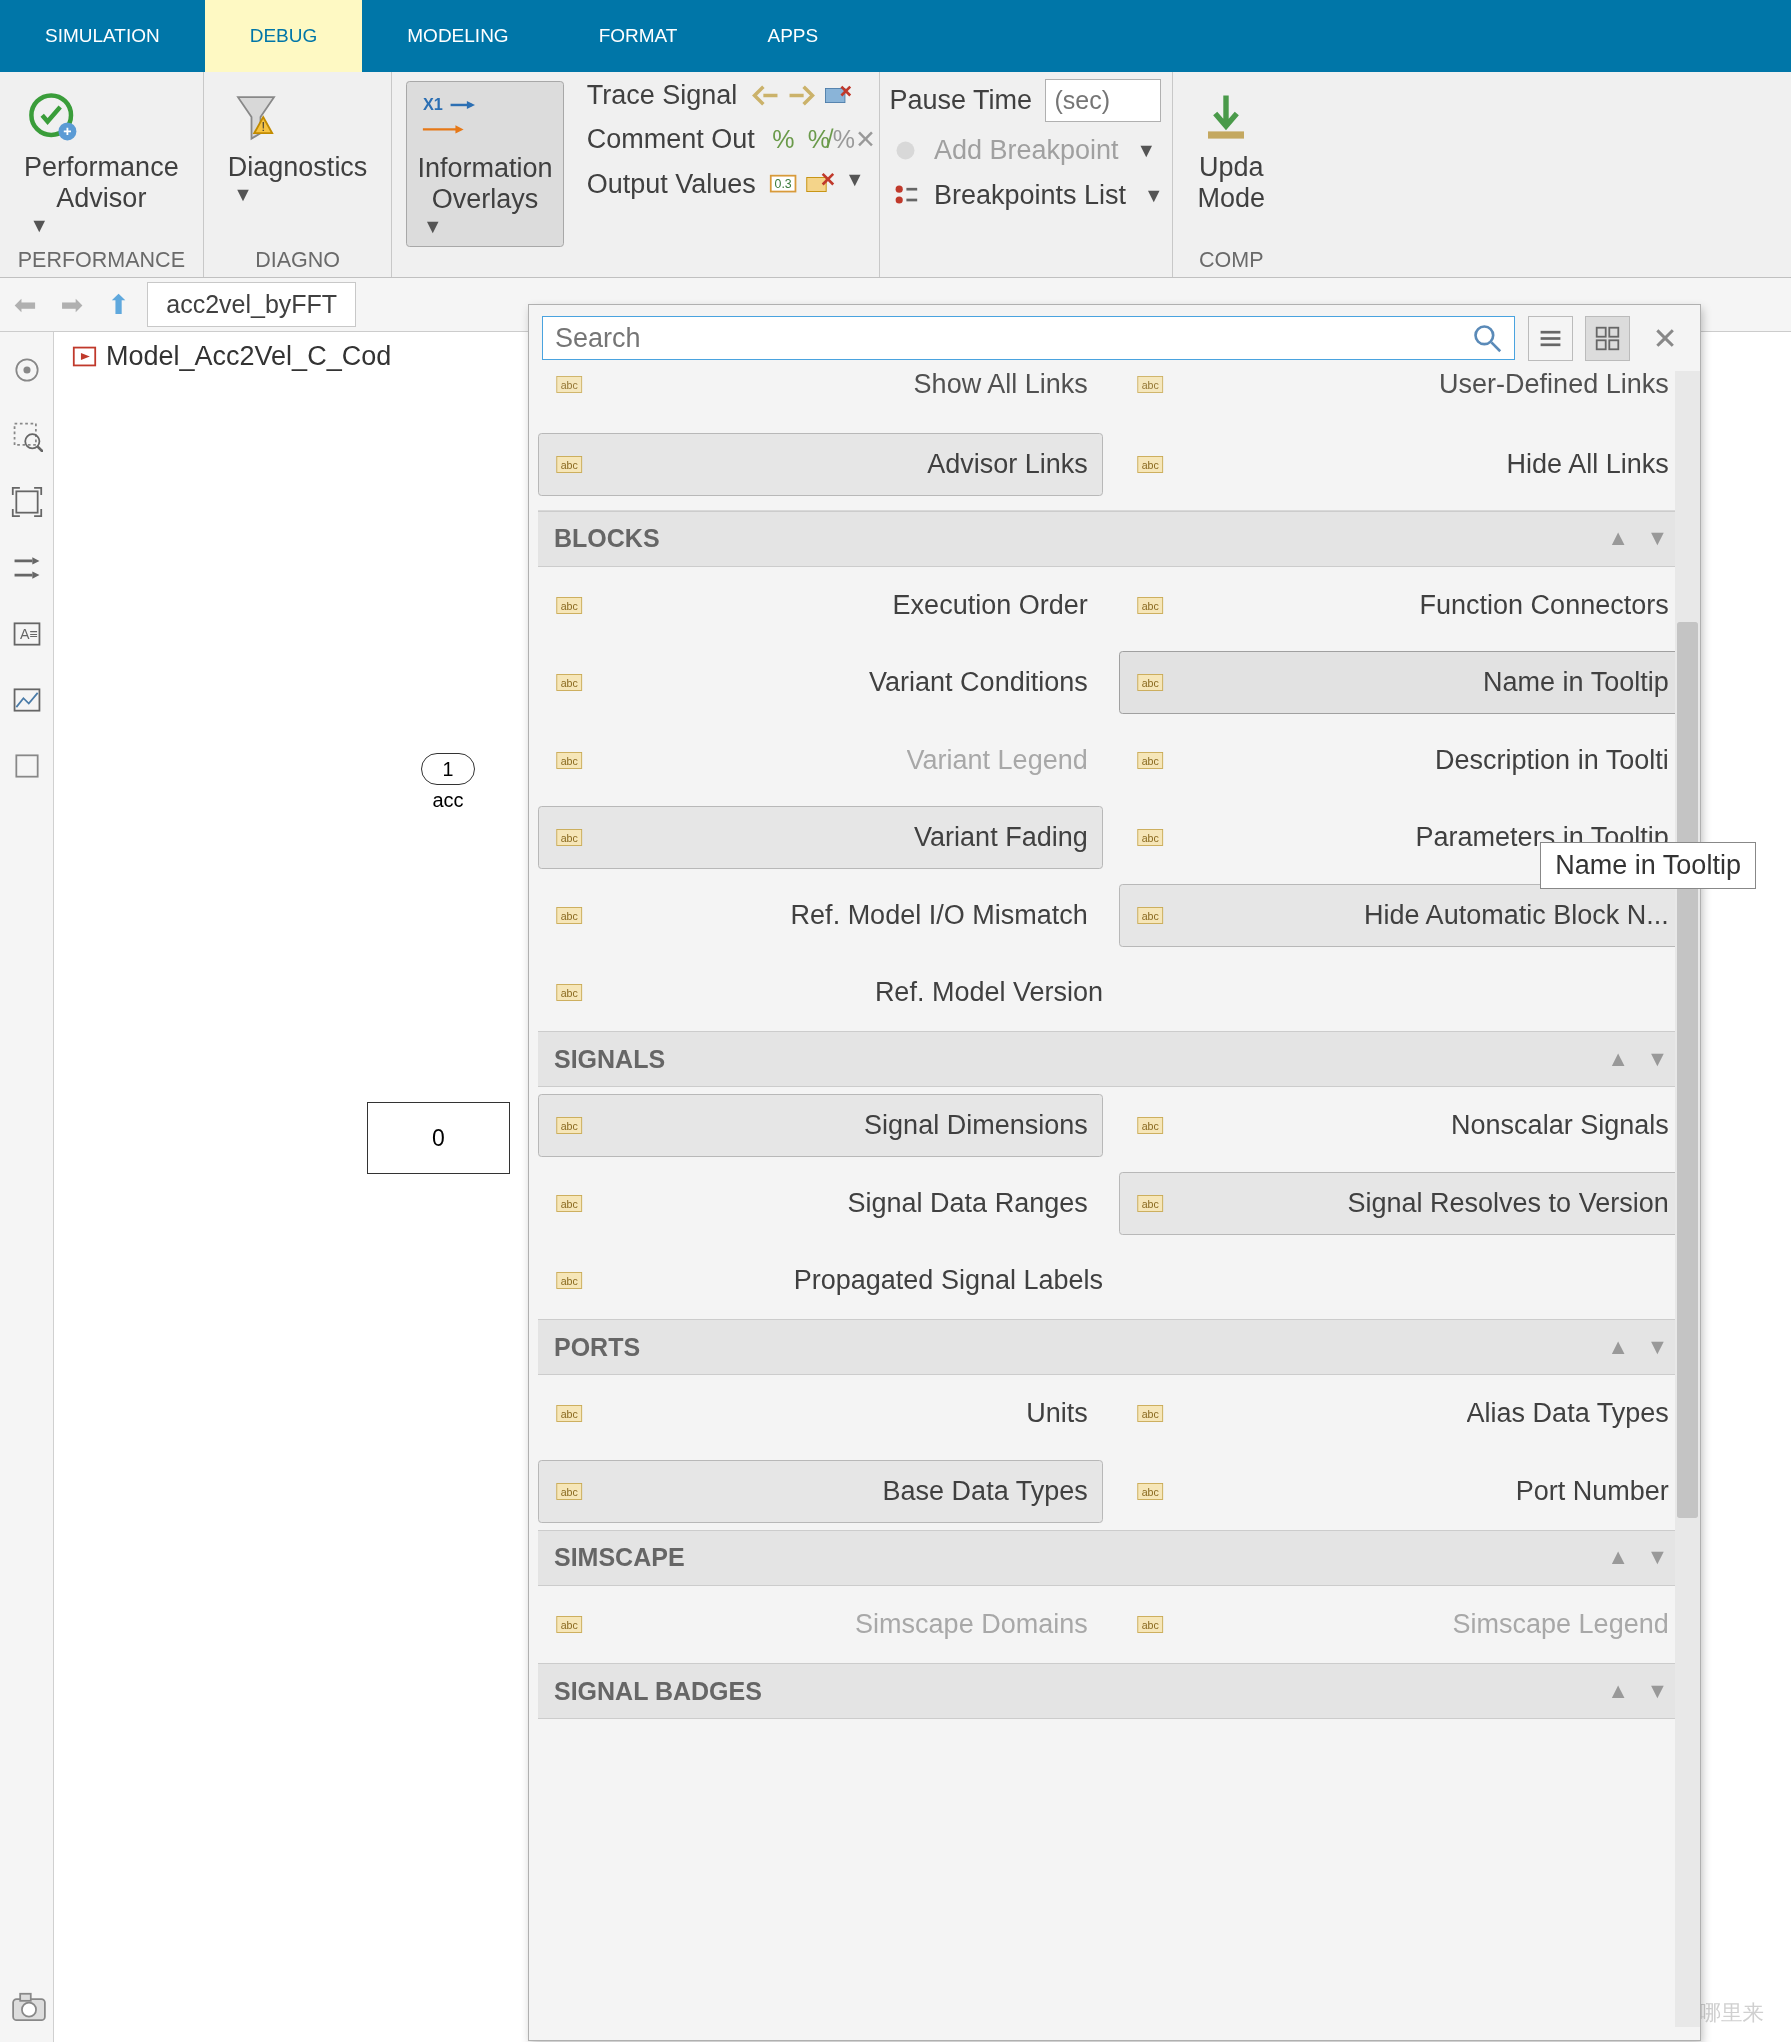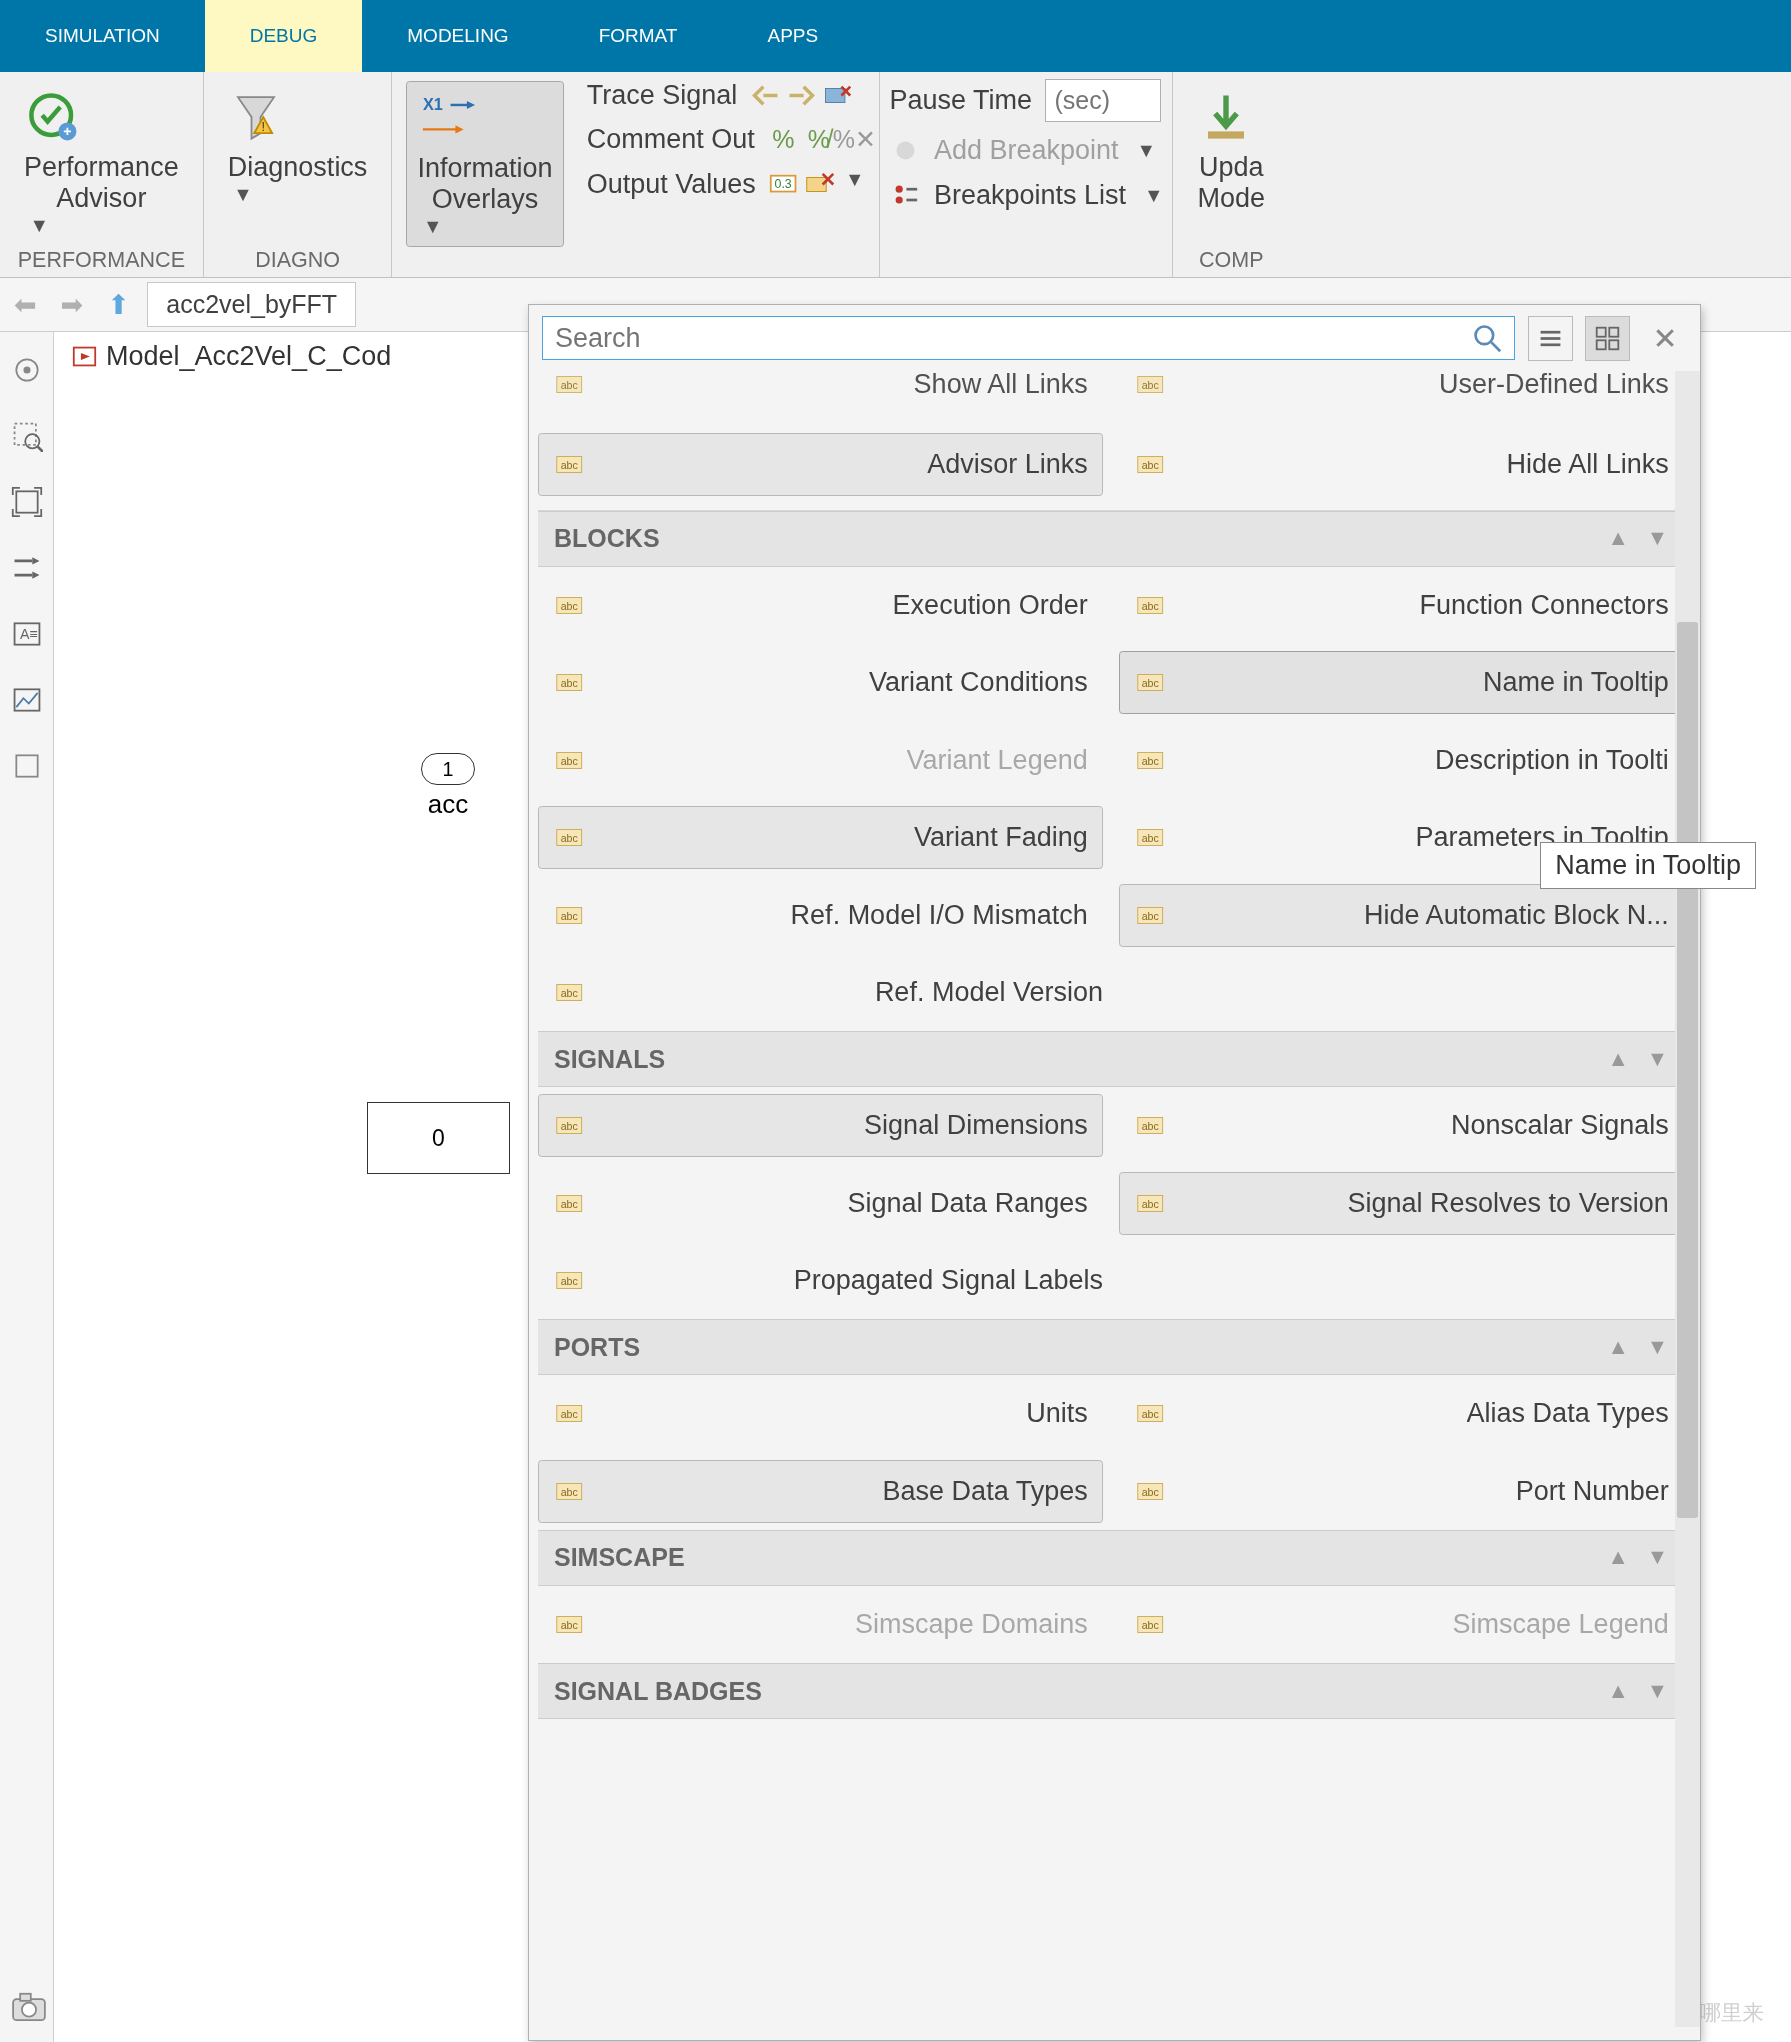--- a/index.html
+++ b/index.html
@@ -25,21 +25,21 @@
 .nav-arrow { width: 36px; height: 36px; display: flex; align-items: center; justify-content: center; color: #b0b0b0; font-size: 27px; }
 .nav-arrow.up { color: #5fa8dd; }
 .tab-label { background: #fff; border: 0.9px solid #c8c8c8; padding: 7.2px 18px; font-size: 25px; color: #404040; }
 .workspace { display: flex; height: calc(100% - 331px); background: #fff; }
 .side-toolbar { width: 54px; background: #f5f5f5; border-right: 0.9px solid #d0d0d0; display: flex; flex-direction: column; align-items: center; gap: 27px; padding-top: 18px; }
 .side-tool { width: 39px; height: 39px; display: flex; align-items: center; justify-content: center; color: #555; cursor: pointer; }
 .canvas { flex: 1; position: relative; background: #fff; }
 .breadcrumb { position: absolute; top: 9px; left: 18px; display: flex; align-items: center; gap: 9px; font-size: 27px; color: #333; }
 .block-port { position: absolute; }
 .port-oval { width: 54px; height: 32px; border: 1.8px solid #333; border-radius: 16px; display: flex; align-items: center; justify-content: center; font-size: 19.7px; background: #fff; }
-.port-label { font-size: 26px; text-align: center; margin-top: 3.6px; }
+.port-label { font-size: 20px; text-align: center; margin-top: 3.6px; }
 .count-block { position: absolute; width: 143px; height: 72px; border: 1.8px solid #333; background: #fff; display: flex; align-items: center; justify-content: center; font-size: 23px; }
 .overlay-panel { position: absolute; top: 304px; left: 528px; width: 1173px; height: 1737px; background: #f4f4f4; border: 0.9px solid #b0b0b0; box-shadow: 1.8px 3.6px 9px rgba(0,0,0,0.25); z-index: 100; }
 .overlay-header { display: flex; align-items: center; padding: 10.7px 12.5px; gap: 12.5px; background: #f4f4f4; }
 .search-box { flex: 1; display: flex; align-items: center; border: 1.8px solid #4aa3df; background: #fff; height: 44px; padding: 0 12.5px; }
 .search-box input { flex: 1; border: none; outline: none; font-size: 27px; color: #888; }
 .view-btn, .close-btn { width: 45px; height: 45px; border: 0.9px solid #bbb; display: flex; align-items: center; justify-content: center; color: #666; font-size: 25px; cursor: pointer; }
 .view-btn.active { background: #dcdcdc; }
 .close-btn { border: none; font-size: 30px; color: #888; }
 .overlay-body { height: calc(100% - 79px); overflow: hidden; position: relative; }
 .overlay-scroll { position: absolute; right: 0; top: 0; width: 25px; height: 100%; background: #e8e8e8; }

